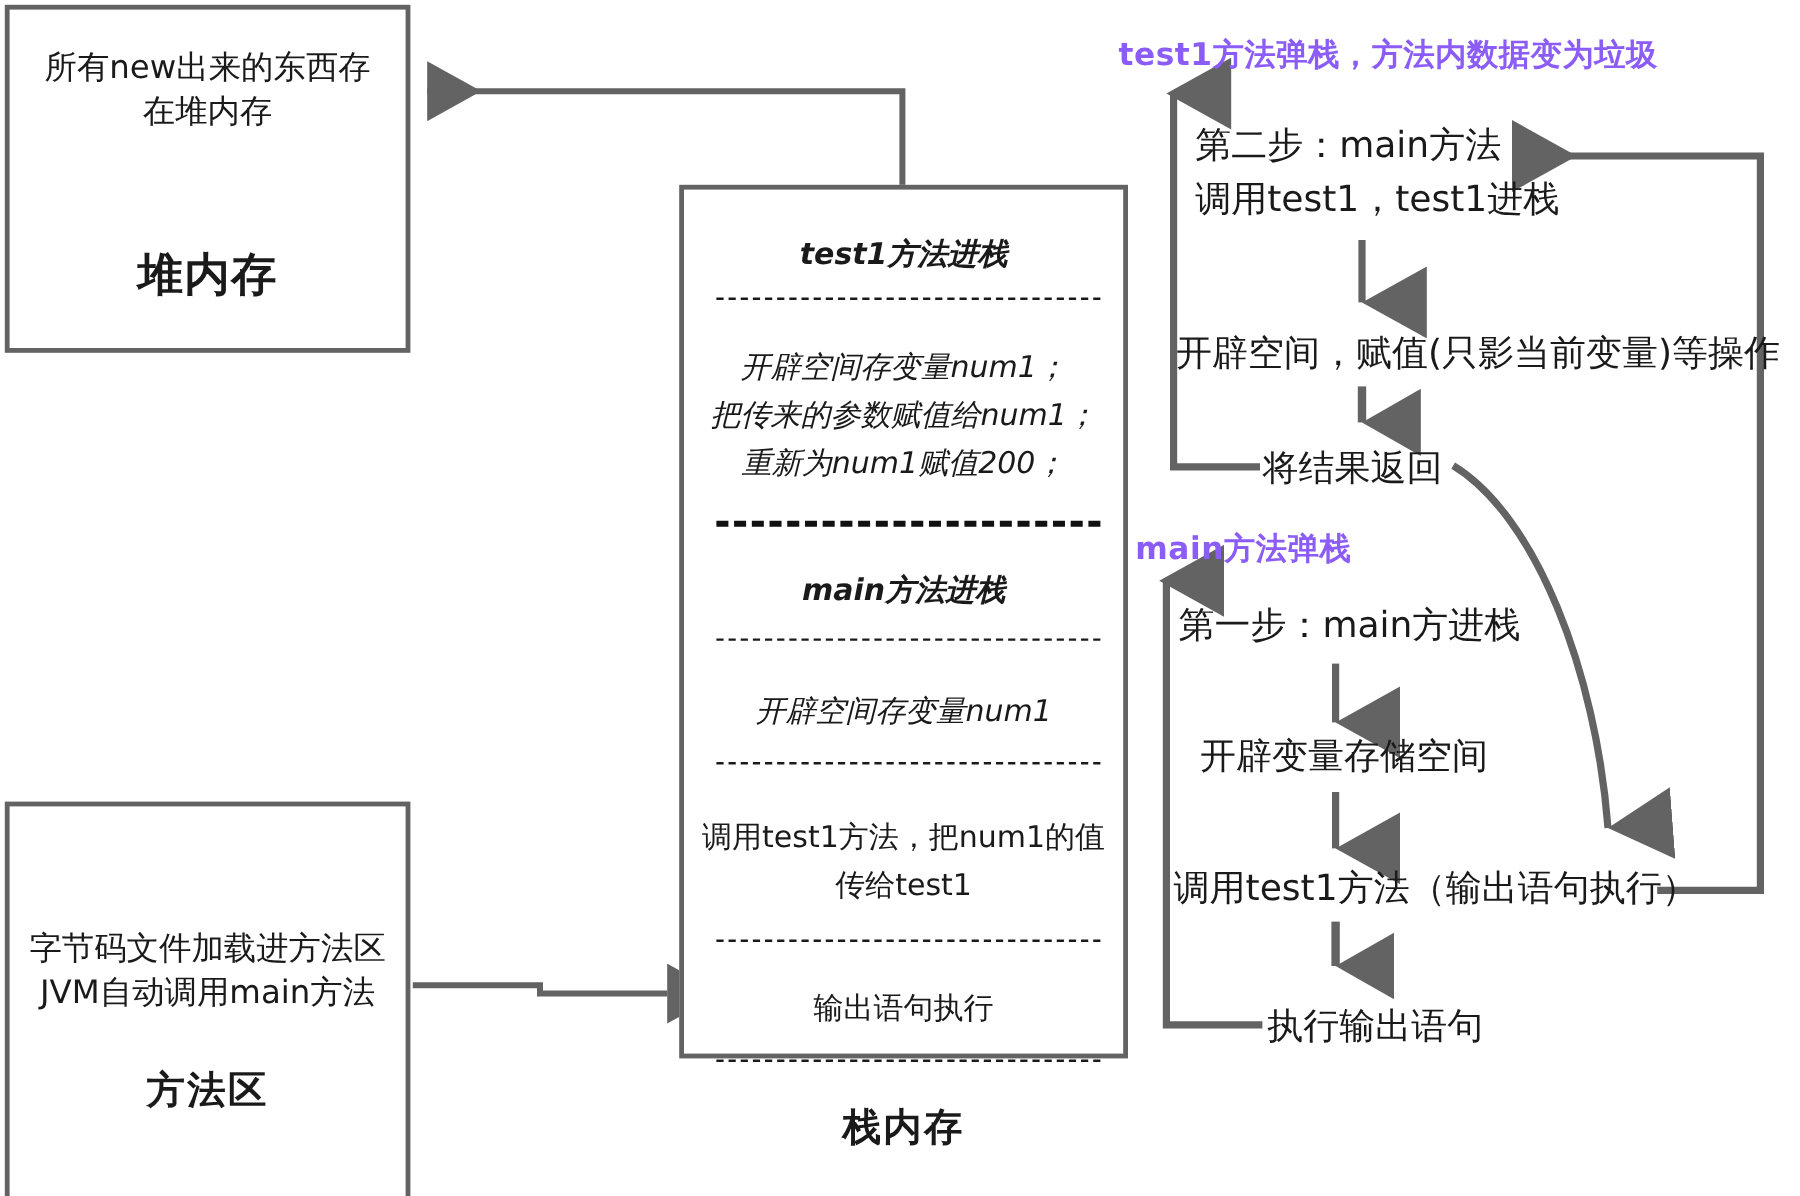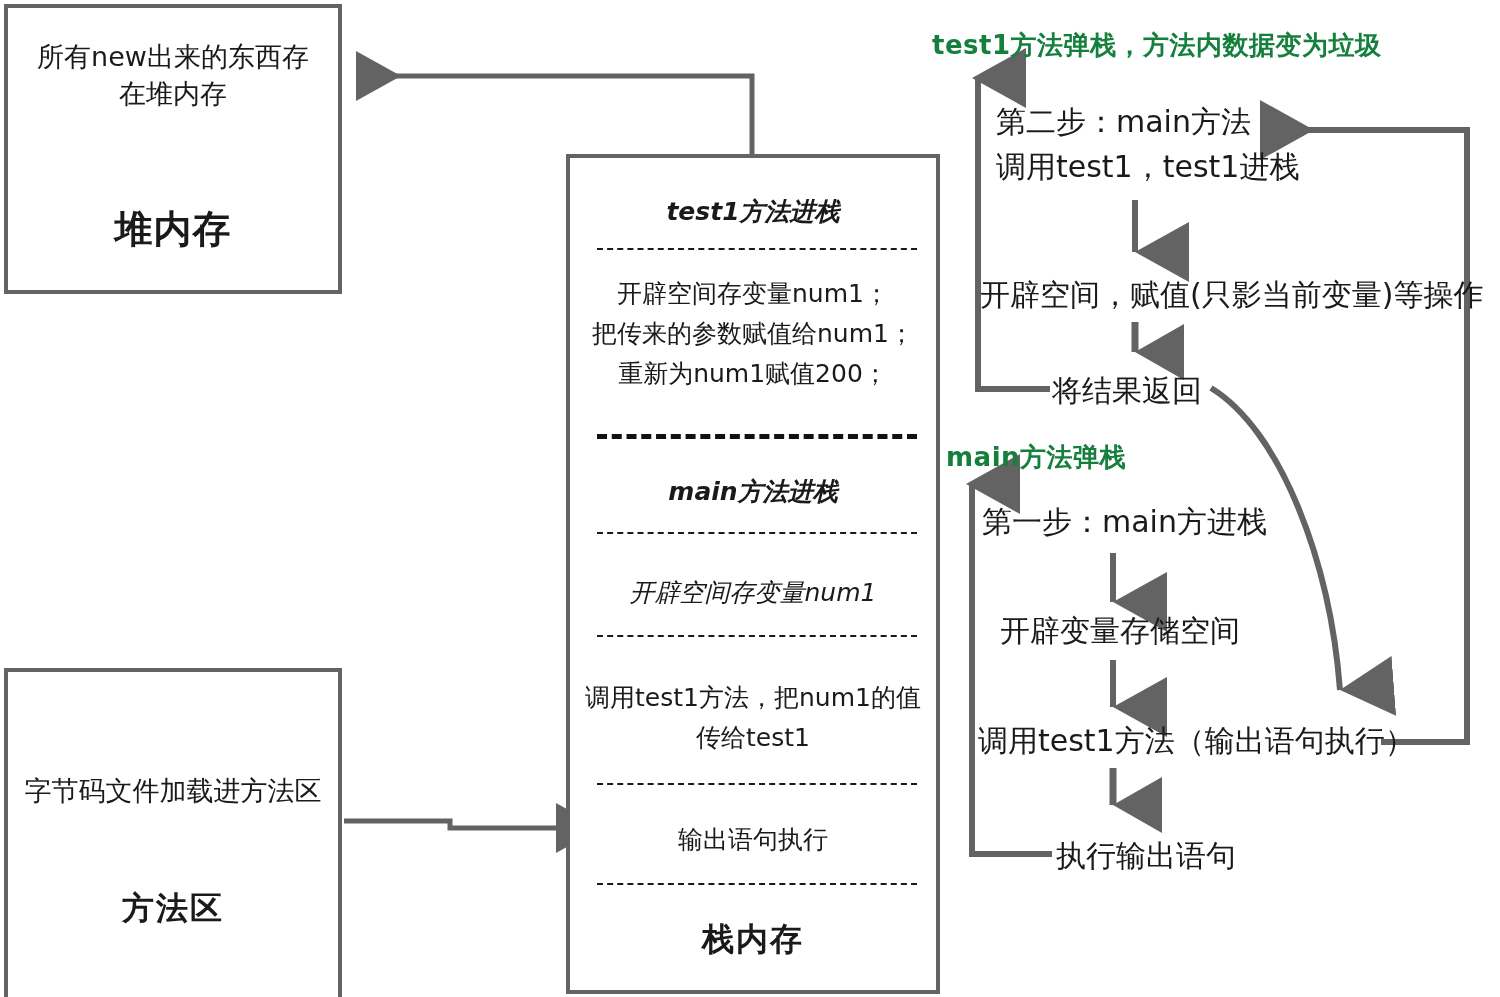--- a/index.html
+++ b/index.html
@@ -45,42 +45,42 @@
     top:203px; font-weight:bold; font-size:38px;
     letter-spacing:1px;
   }
 
   
   #method-box{ left:4px; top:668px; width:338px; height:385px; }
   #method-desc{ top:100px; }
   #method-title{ top:218px; font-weight:bold; font-size:32px; letter-spacing:2px; }
 
   
-  #stack-box{ left:566px; top:154px; width:374px; height:840px; }
+  #stack-box{ left:566px; top:154px; width:374px; height:728px; }
   .stk{
     position:absolute; left:0; width:100%;
     text-align:center;
     box-sizing:border-box;
   }
   .stk-head{
     font-weight:bold; font-style:italic; font-size:25px;
   }
   .stk-txt{ font-size:25px; line-height:40px; }
   .sep{
     position:absolute;
     left:27px; width:320px;
     height:0;
     border-top:2px dashed #1a1a1a;
   }
   .sep.strong{ border-top:5px dashed #111; }
 
   
   #s-t1-head{ top:37px; }
   #s-sep1   { top:90px; }
-  #s-t1-body{ top:116px; }
+  #s-t1-body{ top:128px;font-style:italic; }
   #s-sep2   { top:276px; }
   #s-main-head{ top:317px; }
   #s-sep3   { top:374px; }
   #s-main-v { top:415px; font-style:italic; }
   #s-sep4   { top:477px; }
   #s-call   { top:520px; }
   #s-sep5   { top:625px; }
   #s-out    { top:662px; }
   #s-sep6   { top:725px; }
   #s-title  { top:760px; font-weight:bold; font-size:32px; letter-spacing:2px; }
@@ -90,21 +90,21 @@
     position:absolute;
     font-size:30px;
     line-height:36px;
     color:#1a1a1a;
     white-space:nowrap;
   }
   .flow-title{
     position:absolute;
     font-size:26px;
     font-weight:bold;
-    color:#15803d;
+    color:#8b5cf6;
     white-space:nowrap;
     letter-spacing:0.5px;
   }
 
   #t-pop-test1{ left:932px; top:28px; }
   #t-step2-a  { left:996px; top:104px; }
   #t-step2-b  { left:996px; top:149px; }
   #t-alloc-assign{ left:980px; top:277px; }
   #t-return   { left:1052px; top:373px; }
   #t-pop-main { left:946px; top:440px; }
@@ -186,20 +186,21 @@
     <div class="heap-line" id="heap-desc">
       <div>所有new出来的东西存</div>
       <div>在堆内存</div>
     </div>
     <div class="heap-line" id="heap-title">堆内存</div>
   </div>
 
   <div class="box" id="method-box">
     <div class="heap-line" id="method-desc">
       <div>字节码文件加载进方法区</div>
+      <div>JVM自动调用main方法</div>
     </div>
     <div class="heap-line" id="method-title">方法区</div>
   </div>
 
   <div class="box" id="stack-box">
 
     <div class="stk stk-head" id="s-t1-head">test1方法进栈</div>
 
     <div class="sep" id="s-sep1"></div>
 

